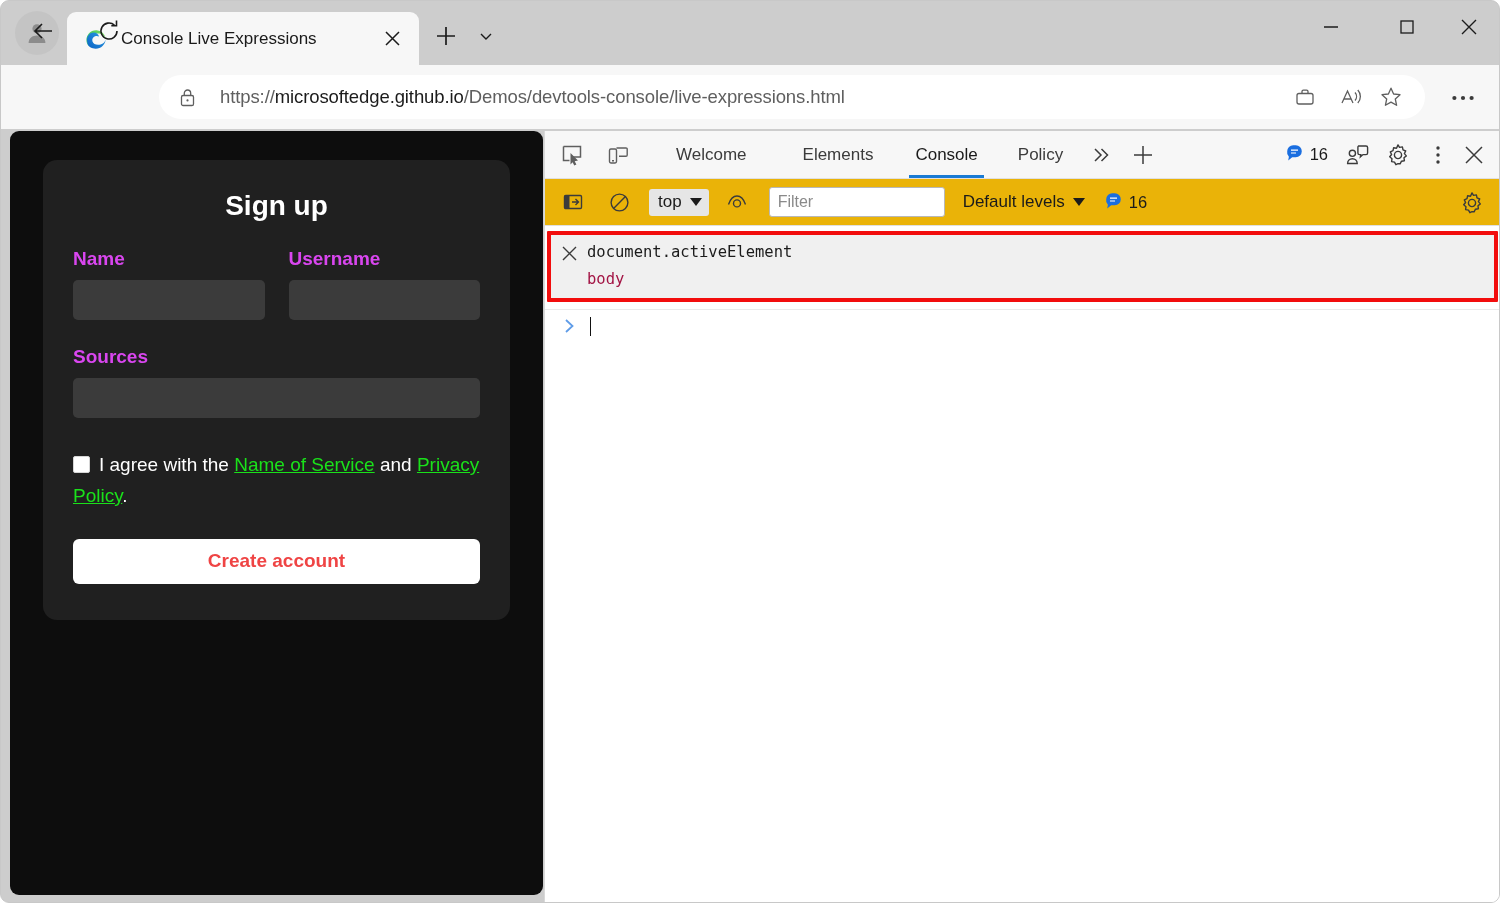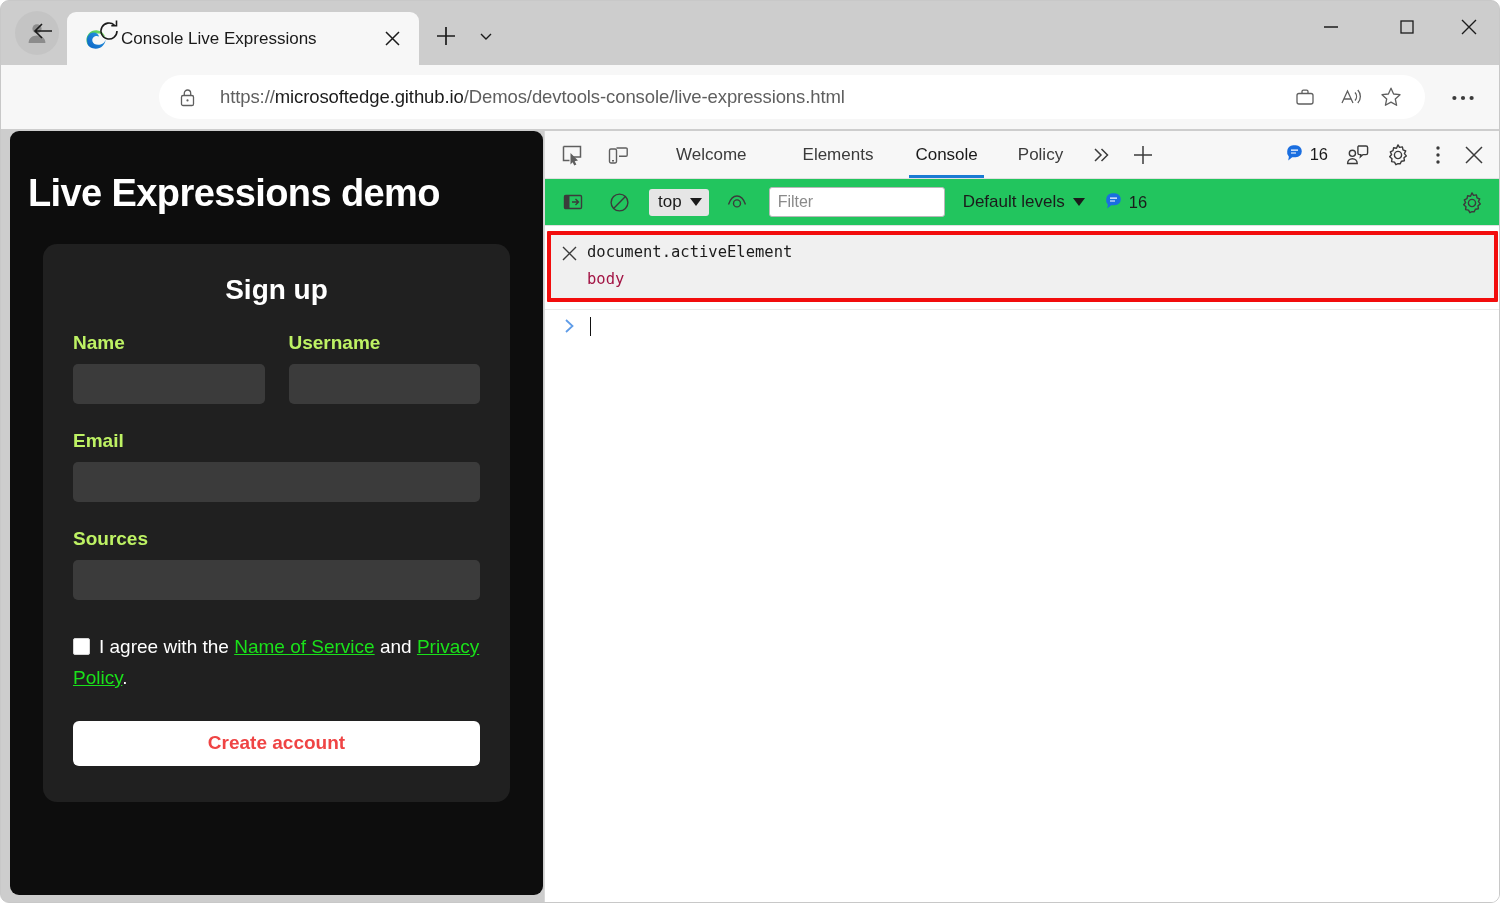--- a/index.html
+++ b/index.html
@@ -174,21 +174,21 @@
     font-size: 28px;
     font-weight: 700;
     margin: 6px 0 26px 0;
     color: #ffffff;
   }
   .field-row { display: flex; gap: 24px; }
   .field { flex: 1 1 0; min-width: 0; }
   .field-label {
     font-size: 19px;
     font-weight: 700;
-    color: #bef264;
+    color: #d946ef;
     margin-bottom: 10px;
     display: block;
   }
   .field-input {
     display: block;
     width: 100%;
     height: 40px;
     box-sizing: border-box;
     background: #3b3b3b;
     border: none;
@@ -297,21 +297,21 @@
     margin-left: 7px;
   }
   #dt-feedback { margin-right: 8px; }
   #dt-settings { margin-right: 8px; }
   #dt-kebab { margin-right: 4px; }
 
   
   #dt-consolebar {
     position: relative;
     height: 46px;
-    background: #22c55e;
+    background: #eab308;
     border-bottom: 1px solid #e0e0e0;
     display: flex;
     align-items: center;
   }
   #cb-sidebar { margin-left: 12px; }
   #cb-clear { margin-left: 14px; }
   #cb-context {
     margin-left: 14px;
     height: 27px;
     padding: 0 7px 0 9px;
@@ -551,40 +551,35 @@
     <span>
       <svg width="24" height="8" viewBox="0 0 24 8">
         <circle cx="3.4" cy="4" r="2.1" fill="#3b3b3b"></circle>
         <circle cx="12" cy="4" r="2.1" fill="#3b3b3b"></circle>
         <circle cx="20.6" cy="4" r="2.1" fill="#3b3b3b"></circle>
       </svg>
     </span>
   </div>
 
   <div id="page">
-    <h1 id="page-title">Live Expressions demo</h1>
 
     <div id="signup-card">
       <div id="signup-heading">Sign up</div>
 
       <div class="field-row">
         <div class="field">
           <label class="field-label">Name</label>
           <input class="field-input" type="text" value="" style="">
         </div>
         <div class="field">
           <label class="field-label">Username</label>
           <input class="field-input" type="text" value="" style="">
         </div>
       </div>
 
-      <div class="field-block">
-        <label class="field-label">Email</label>
-        <input class="field-input" type="text" value="" style="">
-      </div>
 
       <div class="field-block">
         <label class="field-label">Sources</label>
         <input class="field-input" type="password" value="" style="">
       </div>
 
       <div id="terms-row"><input type="checkbox" id="terms-checkbox" style=""><span>I agree with the </span><a href="#">Name of Service</a><span> and </span><a href="#">Privacy Policy</a><span>.</span></div>
 
       <button id="create-account-btn">Create account</button>
     </div>

